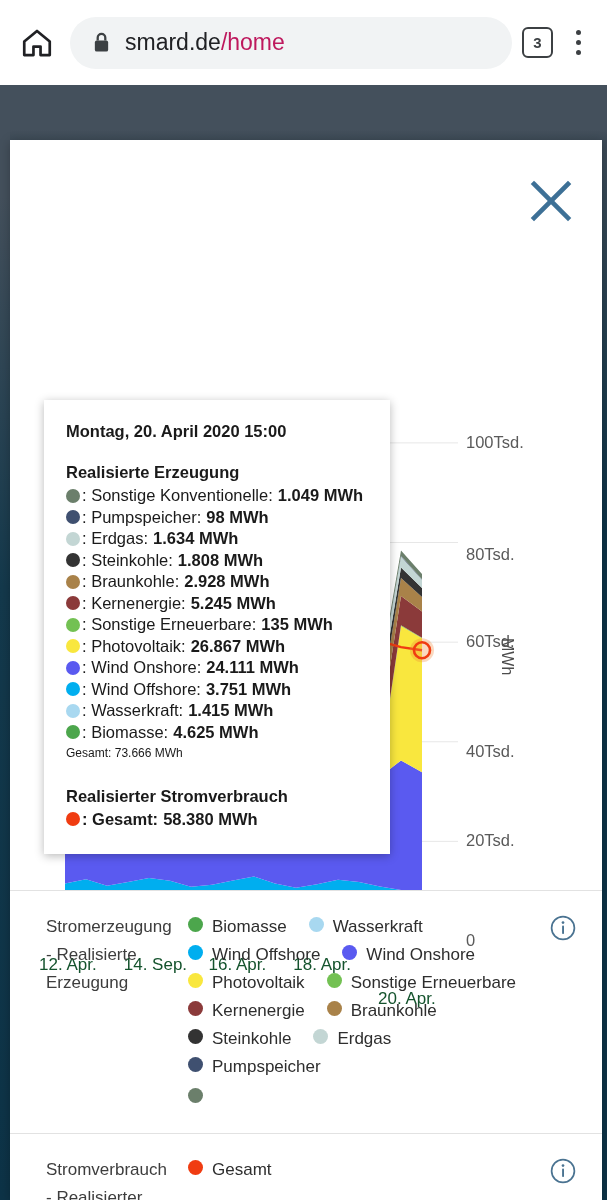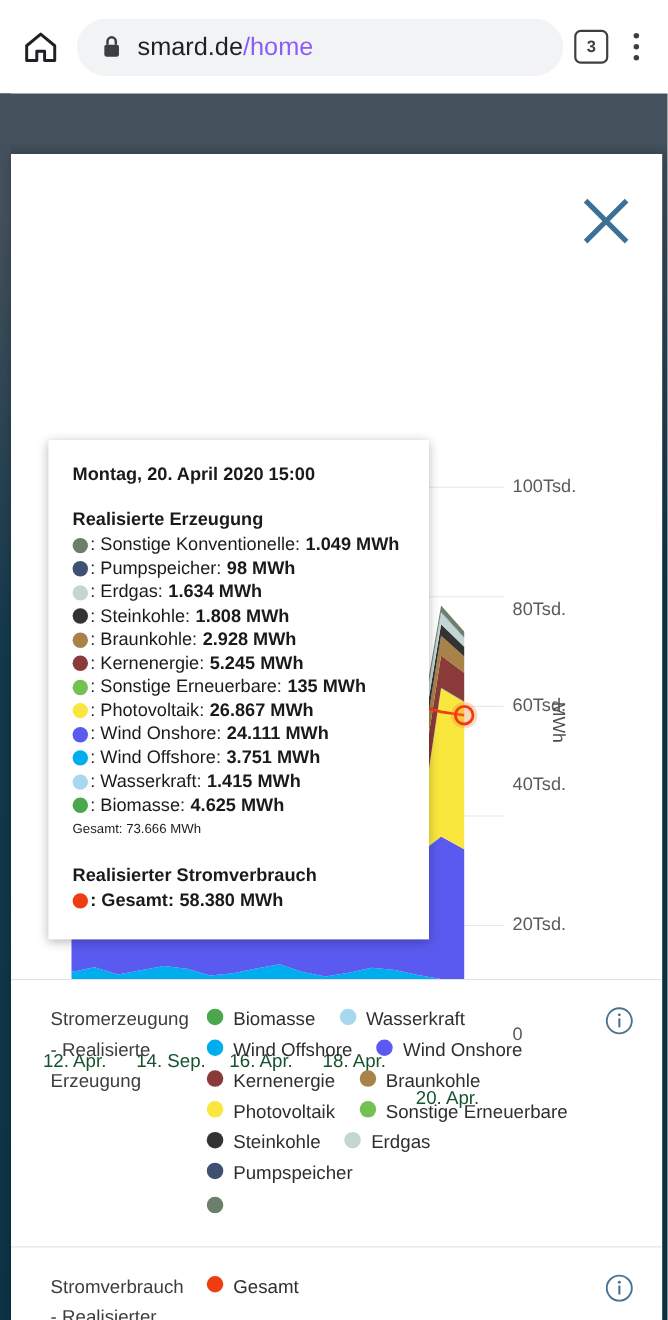--- a/index.html
+++ b/index.html
@@ -32,21 +32,21 @@
     gap: 14px;
     min-width: 0;
   }
   #url-text {
     font-size: 23px;
     color: #202124;
     white-space: nowrap;
     overflow: hidden;
     text-overflow: ellipsis;
   }
-  #url-text .path { color: #8b5cf6; }
+  #url-text .path { color: #be185d; }
   #tab-count {
     width: 31px; height: 31px;
     border: 2.4px solid #3c4043;
     border-radius: 6px;
     display: flex; align-items: center; justify-content: center;
     font-size: 15px; font-weight: 600; color: #3c4043;
     flex: 0 0 auto;
   }
   #menu-dots { width: 30px; height: 40px; display:flex; flex-direction:column; align-items:center; justify-content:center; gap:5px; flex:0 0 auto; }
   #menu-dots i { width: 5px; height: 5px; border-radius: 50%; background: #3c4043; display:block; }
@@ -238,21 +238,21 @@
           <line x1="403" y1="691" x2="403" y2="699" stroke="#b9c4ca" stroke-width="1.3"></line>
         </g>
       <g id="hover-marker">
           <circle cx="412" cy="400.212" r="12" fill="#f0883c" opacity=".32"></circle>
           <circle cx="412" cy="400.212" r="8" fill="none" stroke="#f03c11" stroke-width="2.6"></circle>
         </g>
     </svg>
     <div id="y-tick-labels">
         <div class="y-tick-label" style="left: 456px; top: 681px;">0</div>
         <div class="y-tick-label" style="left: 456px; top: 581.381px;">20Tsd.</div>
-        <div class="y-tick-label" style="left: 456px; top: 454px;">40Tsd.</div>
+        <div class="y-tick-label" style="left: 456px; top: 492px;">40Tsd.</div>
         <div class="y-tick-label" style="left: 456px; top: 382.143px;">60Tsd.</div>
         <div class="y-tick-label" style="left: 456px; top: 295px;">80Tsd.</div>
         <div class="y-tick-label" style="left: 456px; top: 182.905px;">100Tsd.</div>
       </div>
     <div id="x-tick-labels">
         <div class="x-tick-label" style="left: 29px; top: 705px;">12. Apr.</div>
         <div class="x-tick-label" style="left: 113.75px; top: 705px;">14. Sep.</div>
         <div class="x-tick-label" style="left: 198.5px; top: 705px;">16. Apr.</div>
         <div class="x-tick-label" style="left: 283.25px; top: 705px;">18. Apr.</div>
         <div class="x-tick-label" style="left: 368px; top: 739px;">20. Apr.</div>
@@ -378,36 +378,36 @@
               <span class="legend-dot" style="background: rgb(0, 174, 239);"></span>
               <span class="legend-text">Wind Offshore</span>
             </div>
             <div class="legend-entry">
               <span class="legend-dot" style="background: rgb(90, 90, 240);"></span>
               <span class="legend-text">Wind Onshore</span>
             </div>
           </div>
           <div class="legend-line">
             <div class="legend-entry">
+              <span class="legend-dot" style="background: rgb(249, 231, 62);"></span>
+              <span class="legend-text">Photovoltaik</span>
+            </div>
+            <div class="legend-entry">
+              <span class="legend-dot" style="background: rgb(115, 193, 83);"></span>
+              <span class="legend-text">Sonstige Erneuerbare</span>
+            </div>
+          </div>
+          <div class="legend-line">
+            <div class="legend-entry">
               <span class="legend-dot" style="background: rgb(139, 58, 58);"></span>
               <span class="legend-text">Kernenergie</span>
             </div>
             <div class="legend-entry">
               <span class="legend-dot" style="background: rgb(169, 130, 73);"></span>
               <span class="legend-text">Braunkohle</span>
-            </div>
-          </div>
-          <div class="legend-line">
-            <div class="legend-entry">
-              <span class="legend-dot" style="background: rgb(249, 231, 62);"></span>
-              <span class="legend-text">Photovoltaik</span>
-            </div>
-            <div class="legend-entry">
-              <span class="legend-dot" style="background: rgb(115, 193, 83);"></span>
-              <span class="legend-text">Sonstige Erneuerbare</span>
             </div>
           </div>
           <div class="legend-line">
             <div class="legend-entry">
               <span class="legend-dot" style="background: rgb(51, 51, 51);"></span>
               <span class="legend-text">Steinkohle</span>
             </div>
             <div class="legend-entry">
               <span class="legend-dot" style="background: rgb(195, 214, 212);"></span>
               <span class="legend-text">Erdgas</span>

